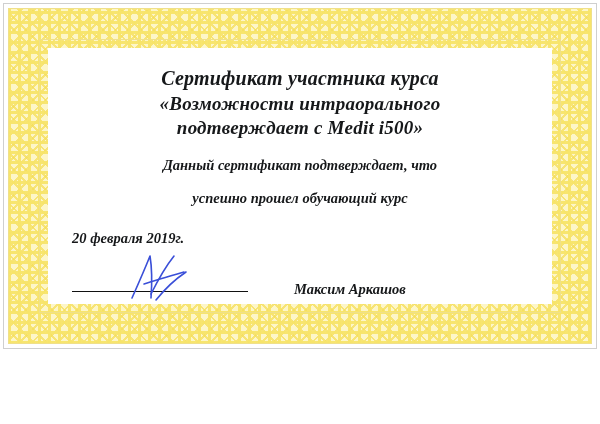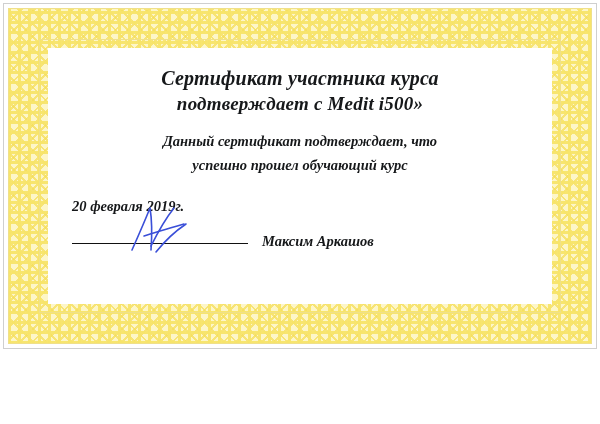--- a/index.html
+++ b/index.html
@@ -114,42 +114,43 @@
   }
   .title-block {
     margin-bottom: 14px;
   }
 
   .body-line {
     font-size: 14.5px;
     font-style: italic;
     font-weight: 600;
     line-height: 1.35;
-    margin: 5px 0;
+    margin: 13px 0;
   }
   .body-block {
     margin-top: 16px;
   }
 
   .date-line {
     margin-top: 22px;
     text-align: left;
     font-size: 14.5px;
     font-style: italic;
     font-weight: 600;
     padding-left: 2px;
   }
 
   .signature-row {
     position: relative;
-    margin-top: 12px;
+    margin-top: 28px;
     display: flex;
     align-items: flex-end;
     justify-content: flex-start;
     padding-left: 2px;
+    gap: 32px;
   }
   .sign-line {
     width: 176px;
     border-bottom: 1.5px solid #111111;
     height: 1px;
   }
   .signer-name {
     font-size: 14.5px;
     font-style: italic;
     font-weight: 600;
@@ -176,20 +177,21 @@
   <div class="ornament-band">
     <div class="ornament-inner-mask"></div>
   </div>
   <div class="band-line-outer"></div>
   <div class="band-line-inner"></div>
 
   <div class="content">
 
     <div class="title-block">
       <div class="title-line first">Сертификат участника курса</div>
+      <div class="title-line second">«Возможности интраорального</div>
       <div class="title-line third">подтверждает  с Medit i500»</div>
     </div>
 
     <div class="body-block">
       <div class="body-line">Данный сертификат подтверждает, что</div>
       <div class="body-line">успешно прошел обучающий курс</div>
     </div>
 
     <div class="date-line">20 февраля 2019г.</div>
 

